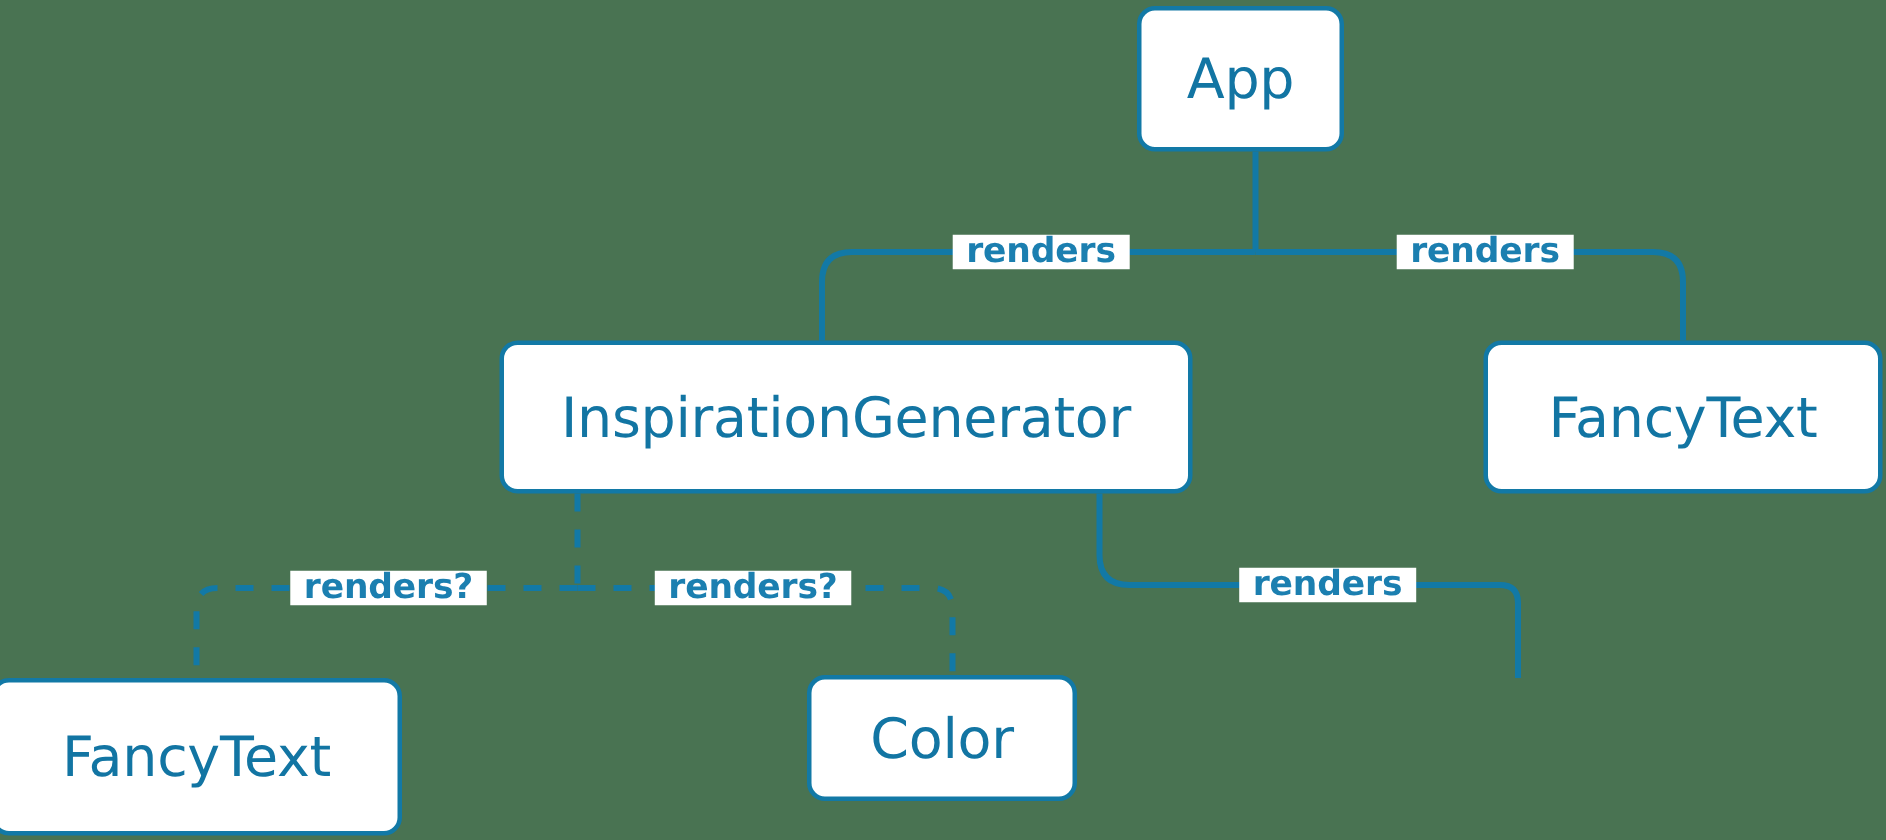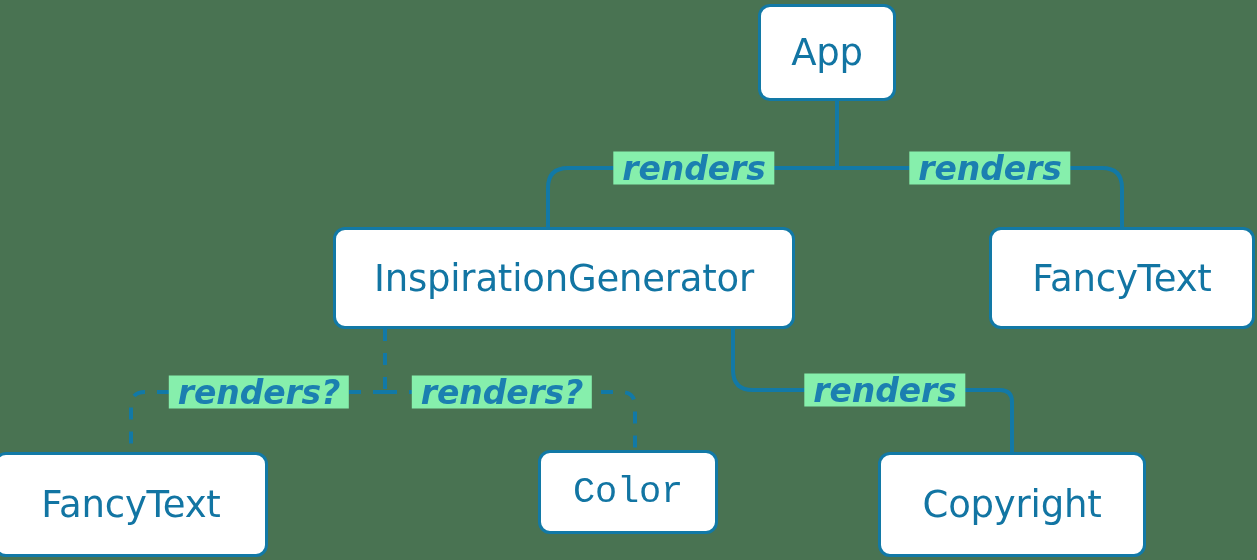--- a/index.html
+++ b/index.html
@@ -40,29 +40,28 @@
     font-size: 37px;
     font-weight: 400;
     letter-spacing: -0.2px;
     white-space: nowrap;
     z-index: 3;
   }
   .edge-label {
     position: absolute;
     color: #1b7fb0;
     font-family: "DejaVu Sans", sans-serif;
-    font-size: 33px;
+    font-size: 23px;
     font-weight: 600;
     letter-spacing: -0.1px;
     white-space: nowrap;
-    background: #86efac;
+    background: #ffffff;
     padding: 0 9px;
     z-index: 2;
     line-height: 1;
-    font-style: italic;
   }
 </style>
 </head>
 <body>
 
 <div id="stage">
 
   <svg id="edges" viewBox="0 0 1257 560" width="1257" height="560" aria-hidden="true">
     <g fill="none" stroke="#1279a6" stroke-width="4" stroke-linecap="butt">
 
@@ -91,27 +90,24 @@
   </div>
 
   <div class="node" style="left:989px; top:227px; width:266px; height:102px;">
     <span>FancyText</span>
   </div>
 
   <div class="node" style="left:-6px; top:452px; width:274px; height:105px;">
     <span>FancyText</span>
   </div>
 
-  <div class="node" style="left:538px; top:450px; width:180px; height:84px;font-family:Liberation Mono, monospace;">
+  <div class="node" style="left:538px; top:450px; width:180px; height:84px;">
     <span>Color</span>
   </div>
 
-  <div class="node" style="left:878px; top:452px; width:268px; height:105px;">
-    <span>Copyright</span>
-  </div>
 
   <div class="edge-label" style="left:694px; top:168px; transform:translate(-50%,-50%);">renders</div>
 
   <div class="edge-label" style="left:990px; top:168px; transform:translate(-50%,-50%);">renders</div>
 
   <div class="edge-label" style="left:259px; top:392px; transform:translate(-50%,-50%);">renders?</div>
 
   <div class="edge-label" style="left:502px; top:392px; transform:translate(-50%,-50%);">renders?</div>
 
   <div class="edge-label" style="left:885px; top:390px; transform:translate(-50%,-50%);">renders</div>

